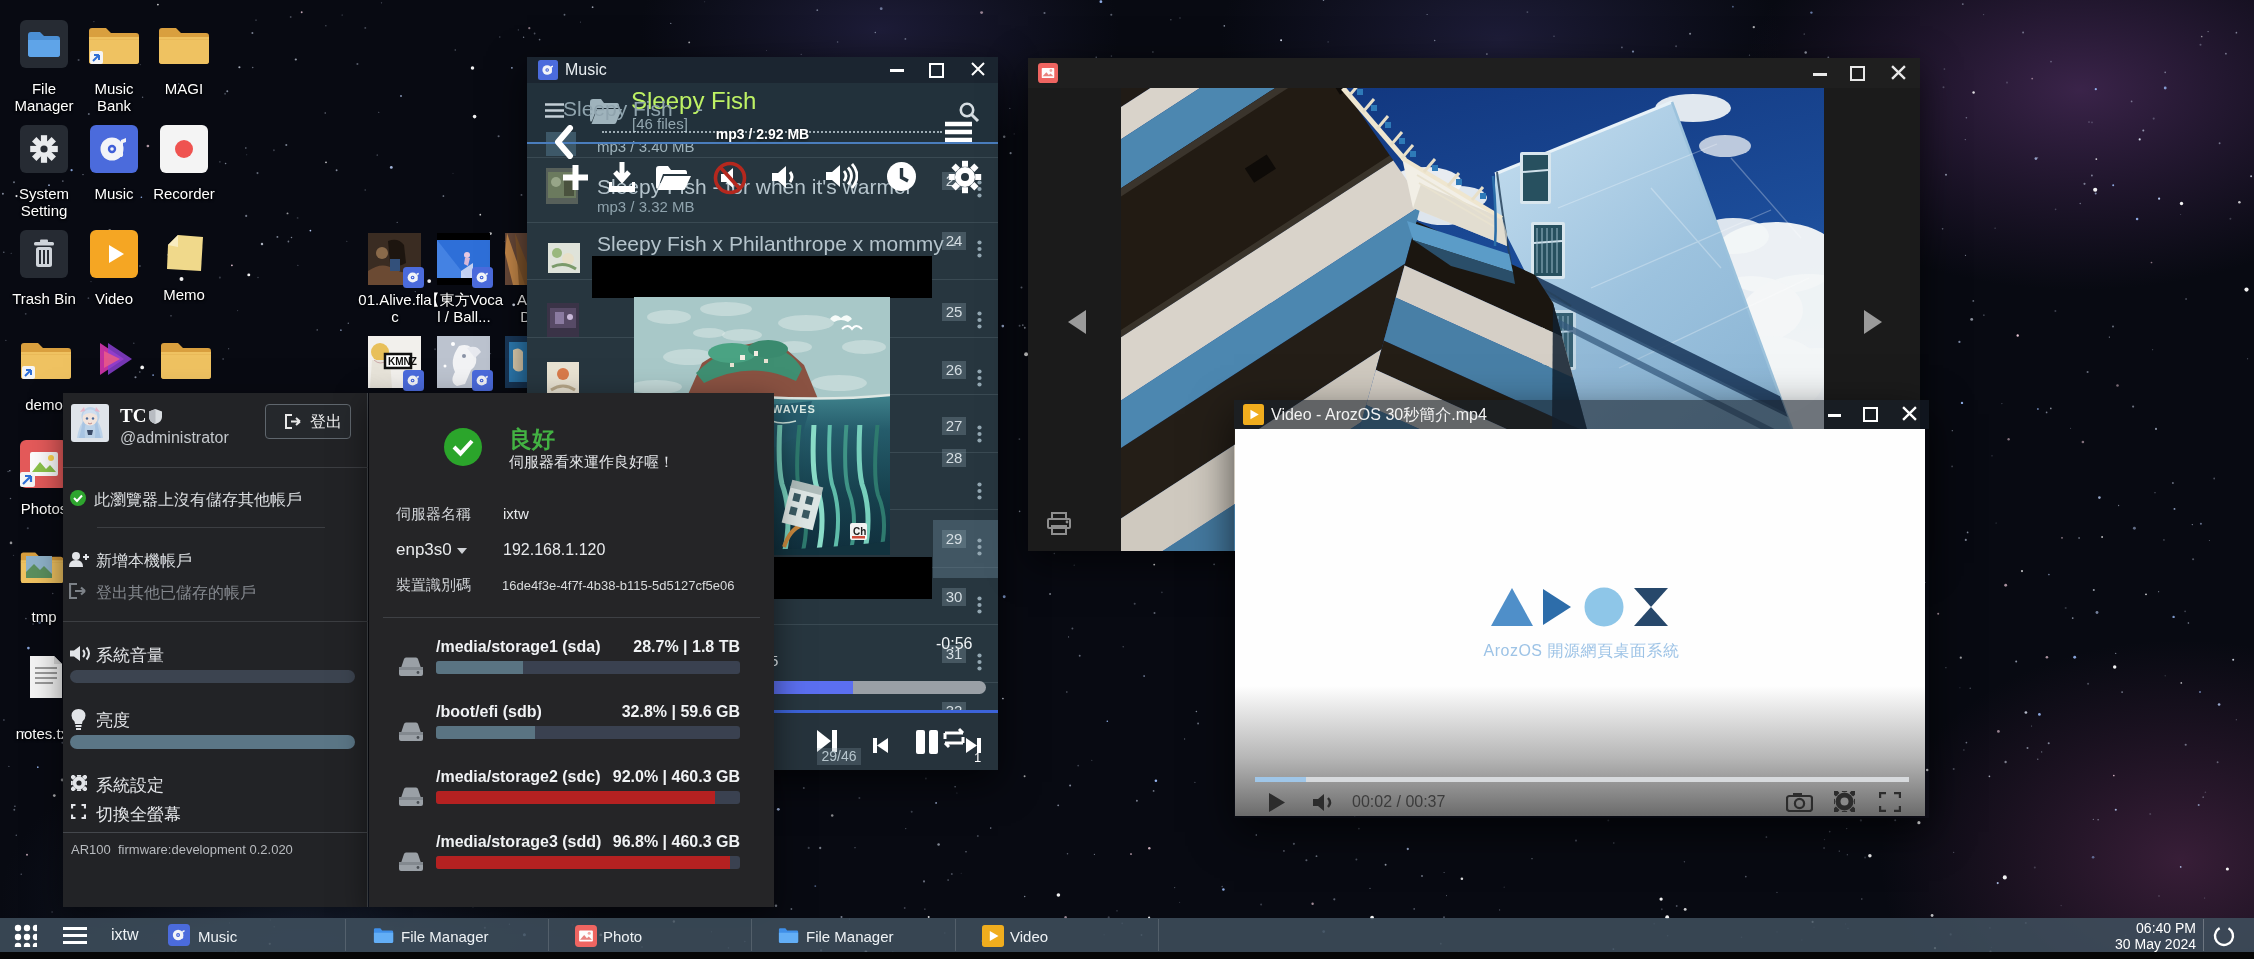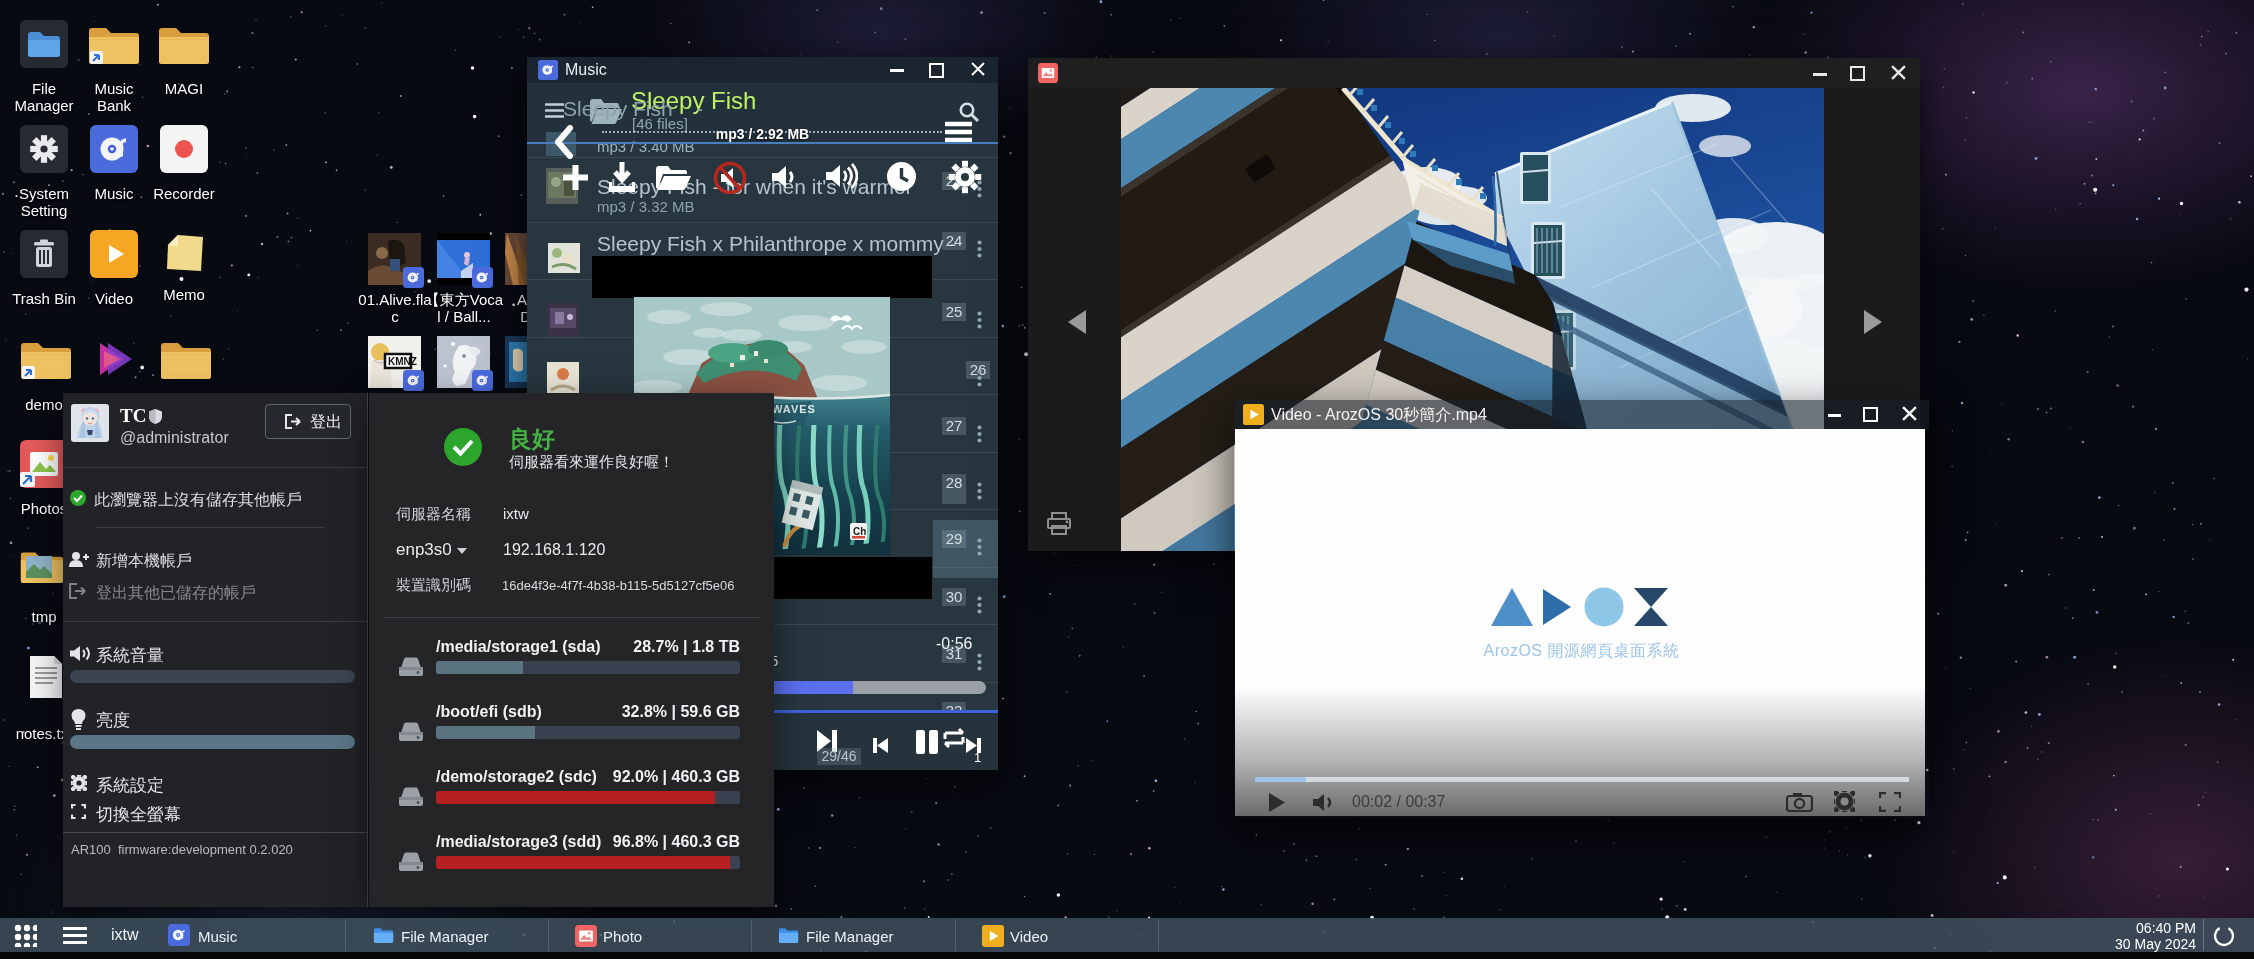--- a/index.html
+++ b/index.html
@@ -1536,33 +1536,33 @@
       <circle cx="2.5" cy="2.5" r="2.1" fill="#93a7b2"></circle>
       <circle cx="2.5" cy="9" r="2.1" fill="#93a7b2"></circle>
       <circle cx="2.5" cy="15.5" r="2.1" fill="#93a7b2"></circle>
     </svg>
     <div class="ab" style="left:415px;top:246px;width:24px;height:18px;background:rgba(144,164,174,0.30);color:#d5dee3;font-size:15px;text-align:center;line-height:18px;">25</div>
     <svg class="ab" style="left:450px;top:254px" width="5" height="18" viewBox="0 0 5 18">
       <circle cx="2.5" cy="2.5" r="2.1" fill="#93a7b2"></circle>
       <circle cx="2.5" cy="9" r="2.1" fill="#93a7b2"></circle>
       <circle cx="2.5" cy="15.5" r="2.1" fill="#93a7b2"></circle>
     </svg>
-    <div class="ab" style="left:415px;top:304px;width:24px;height:18px;background:rgba(144,164,174,0.30);color:#d5dee3;font-size:15px;text-align:center;line-height:18px;margin-left:24px;">26</div>
+    <div class="ab" style="left:415px;top:304px;width:24px;height:18px;background:rgba(144,164,174,0.30);color:#d5dee3;font-size:15px;text-align:center;line-height:18px;">26</div>
     <svg class="ab" style="left:450px;top:312px" width="5" height="18" viewBox="0 0 5 18">
       <circle cx="2.5" cy="2.5" r="2.1" fill="#93a7b2"></circle>
       <circle cx="2.5" cy="9" r="2.1" fill="#93a7b2"></circle>
       <circle cx="2.5" cy="15.5" r="2.1" fill="#93a7b2"></circle>
     </svg>
     <div class="ab" style="left:415px;top:360px;width:24px;height:18px;background:rgba(144,164,174,0.30);color:#d5dee3;font-size:15px;text-align:center;line-height:18px;">27</div>
     <svg class="ab" style="left:450px;top:368px" width="5" height="18" viewBox="0 0 5 18">
       <circle cx="2.5" cy="2.5" r="2.1" fill="#93a7b2"></circle>
       <circle cx="2.5" cy="9" r="2.1" fill="#93a7b2"></circle>
       <circle cx="2.5" cy="15.5" r="2.1" fill="#93a7b2"></circle>
     </svg>
-    <div class="ab" style="left:415px;top:417px;width:24px;height:30px;background:rgba(144,164,174,0.30);color:#d5dee3;font-size:15px;text-align:center;line-height:18px;">28</div>
+    <div class="ab" style="left:415px;top:392px;width:24px;height:18px;background:rgba(144,164,174,0.30);color:#d5dee3;font-size:15px;text-align:center;line-height:18px;">28</div>
     <svg class="ab" style="left:450px;top:425px" width="5" height="18" viewBox="0 0 5 18">
       <circle cx="2.5" cy="2.5" r="2.1" fill="#93a7b2"></circle>
       <circle cx="2.5" cy="9" r="2.1" fill="#93a7b2"></circle>
       <circle cx="2.5" cy="15.5" r="2.1" fill="#93a7b2"></circle>
     </svg>
     <div class="ab" style="left:415px;top:473px;width:24px;height:18px;background:rgba(144,164,174,0.30);color:#d5dee3;font-size:15px;text-align:center;line-height:18px;">29</div>
     <svg class="ab" style="left:450px;top:481px" width="5" height="18" viewBox="0 0 5 18">
       <circle cx="2.5" cy="2.5" r="2.1" fill="#93a7b2"></circle>
       <circle cx="2.5" cy="9" r="2.1" fill="#93a7b2"></circle>
       <circle cx="2.5" cy="15.5" r="2.1" fill="#93a7b2"></circle>
@@ -2072,21 +2072,21 @@
     <div class="ab" style="left:67px;top:310px;color:#f0f2f4;font-size:16px;font-weight:bold;">/boot/efi (sdb)</div>
     <div class="ab" style="left:67px;top:310px;width:304px;color:#f0f2f4;font-size:16px;font-weight:bold;text-align:right;">32.8% | 59.6 GB</div>
     <svg class="ab" style="left:29px;top:328px" width="26" height="22" viewBox="0 0 26 22">
       <path d="M3 12 L6 3 Q6.5 1.5 8 1.5 L18 1.5 Q19.5 1.5 20 3 L23 12 Z" fill="#9aa0a6"></path>
       <rect x="1" y="11" width="24" height="9" rx="2" fill="#9aa0a6"></rect>
       <rect x="1" y="11" width="24" height="3" fill="#83898f"></rect>
       <circle cx="20" cy="16.5" r="1.4" fill="#4a4f55"></circle>
     </svg>
     <div class="ab" style="left:67px;top:333px;width:304px;height:13px;border-radius:3px;background:#3a4150;"></div>
     <div class="ab" style="left:67px;top:333px;width:99px;height:13px;border-radius:3px 0 0 3px;background:#5a7482;"></div>
-    <div class="ab" style="left:67px;top:375px;color:#f0f2f4;font-size:16px;font-weight:bold;">/demo/storage2 (sdc)</div>
+    <div class="ab" style="left:67px;top:375px;color:#f0f2f4;font-size:16px;font-weight:bold;">/media/storage2 (sdc)</div>
     <div class="ab" style="left:67px;top:375px;width:304px;color:#f0f2f4;font-size:16px;font-weight:bold;text-align:right;">92.0% | 460.3 GB</div>
     <svg class="ab" style="left:29px;top:393px" width="26" height="22" viewBox="0 0 26 22">
       <path d="M3 12 L6 3 Q6.5 1.5 8 1.5 L18 1.5 Q19.5 1.5 20 3 L23 12 Z" fill="#9aa0a6"></path>
       <rect x="1" y="11" width="24" height="9" rx="2" fill="#9aa0a6"></rect>
       <rect x="1" y="11" width="24" height="3" fill="#83898f"></rect>
       <circle cx="20" cy="16.5" r="1.4" fill="#4a4f55"></circle>
     </svg>
     <div class="ab" style="left:67px;top:398px;width:304px;height:13px;border-radius:3px;background:#3a4150;"></div>
     <div class="ab" style="left:67px;top:398px;width:279px;height:13px;border-radius:3px 0 0 3px;background:#b52121;"></div>
     <div class="ab" style="left:67px;top:440px;color:#f0f2f4;font-size:16px;font-weight:bold;">/media/storage3 (sdd)</div>

